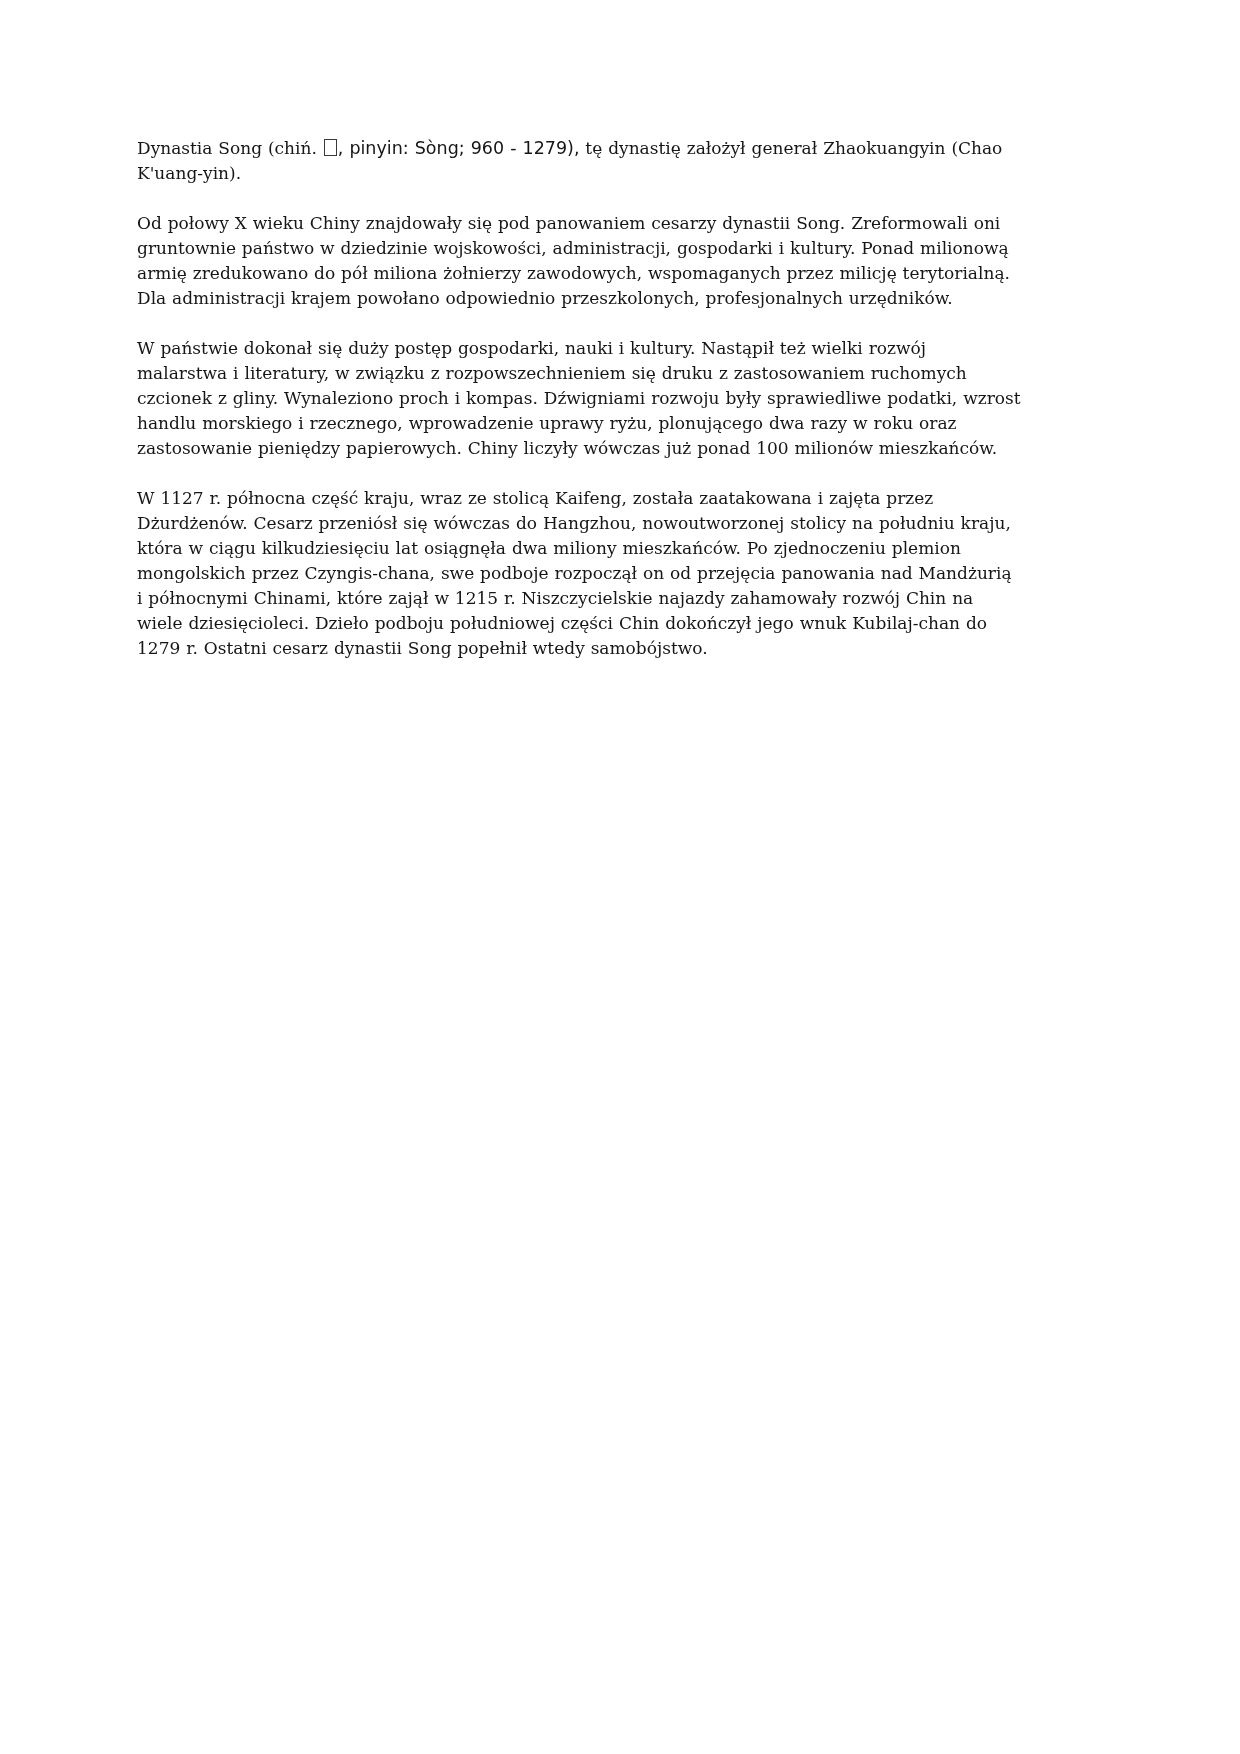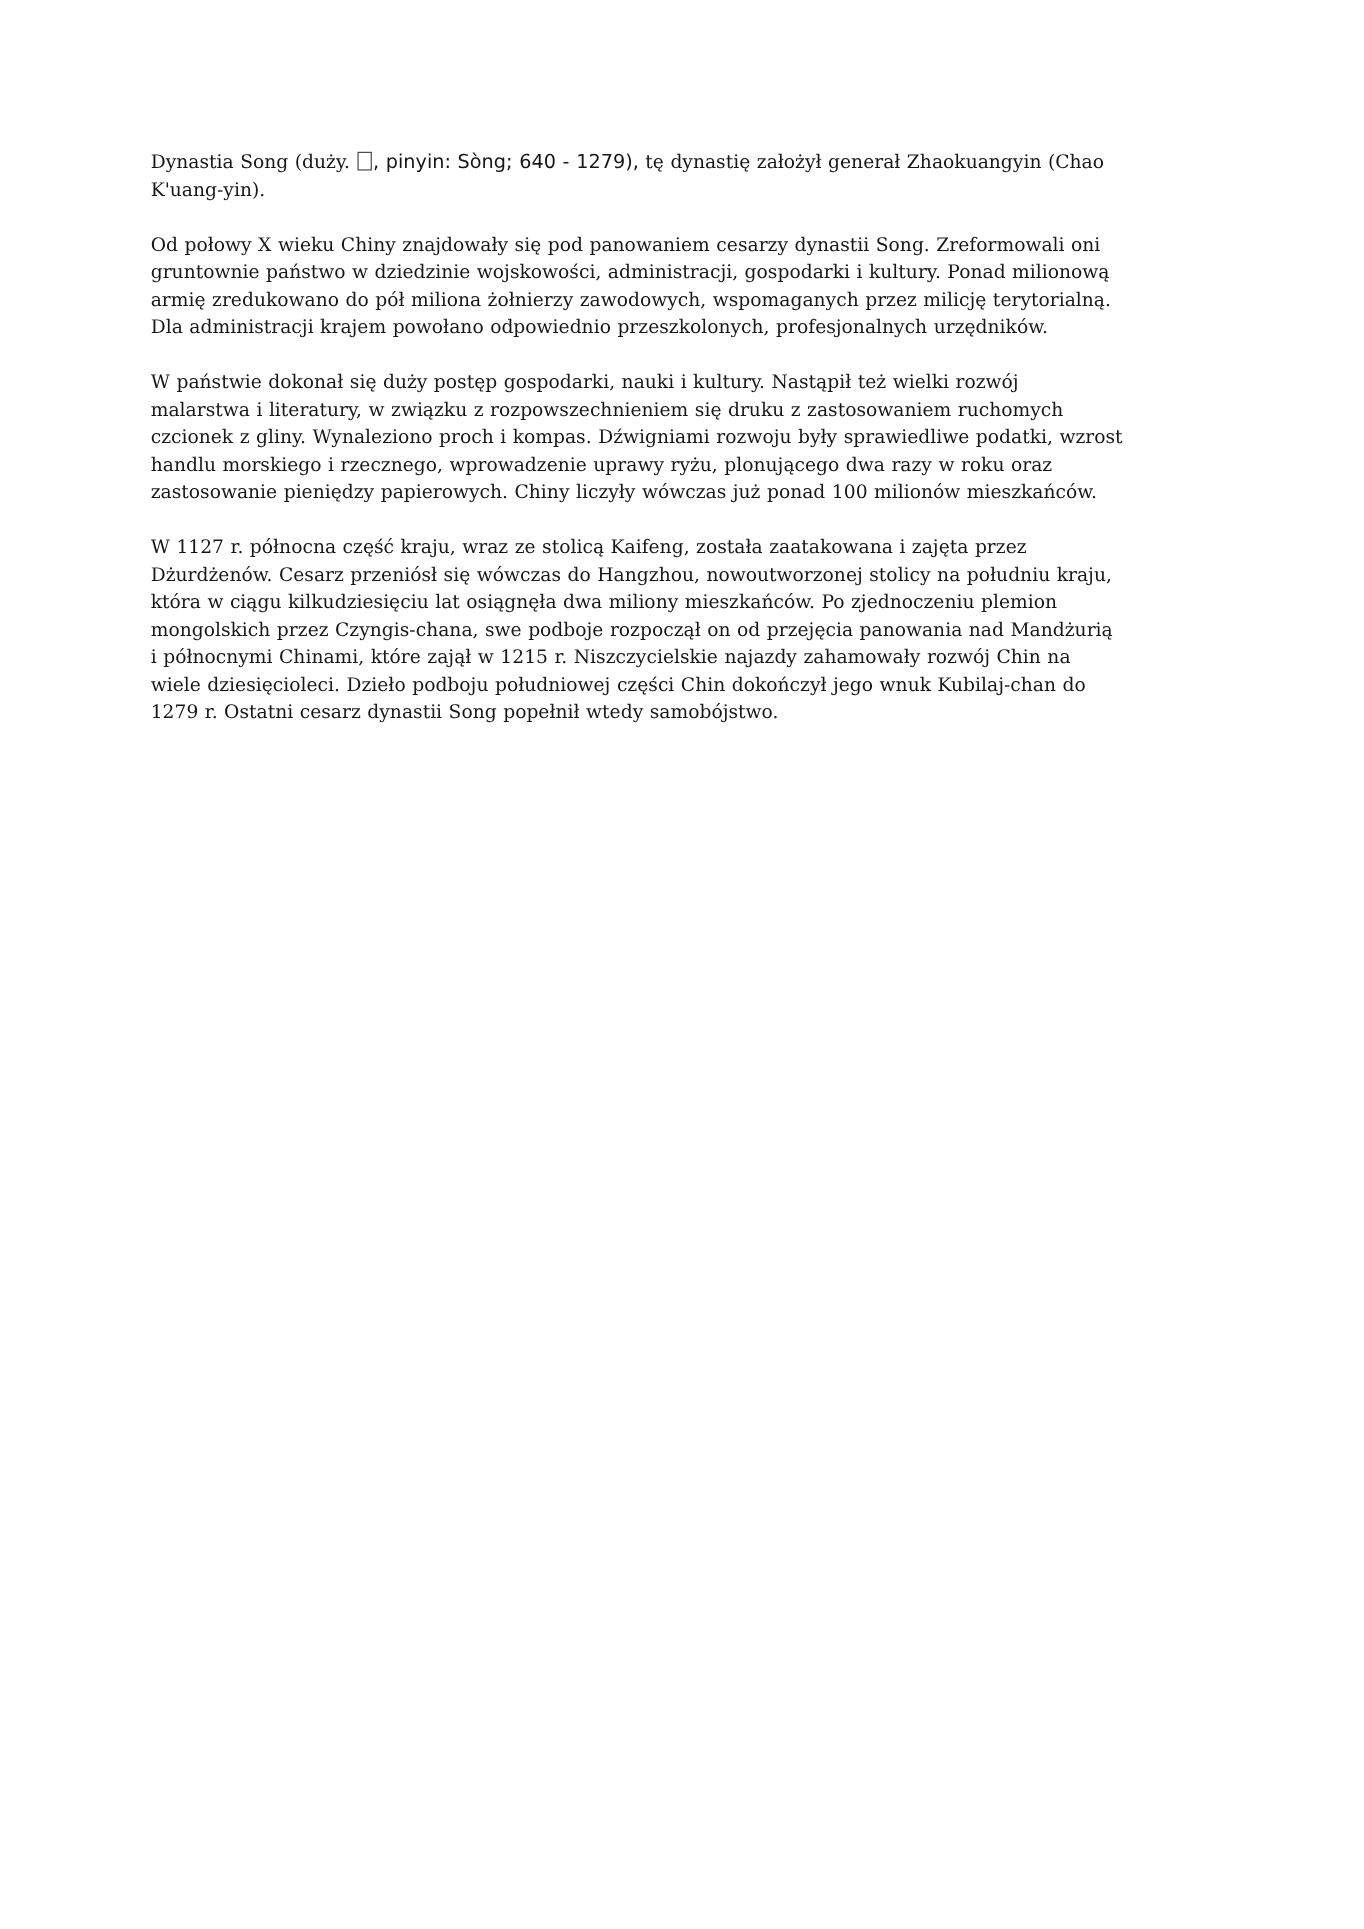--- a/index.html
+++ b/index.html
@@ -49,21 +49,21 @@
     vertical-align: -2px;
     margin: 0 1px;
   }
 </style>
 </head>
 <body>
 
 <div class="page">
   <div class="content">
 
-    <p class="para"><span class="serif-seg">Dynastia Song (duży. </span><span class="tofu"></span><span class="sans-seg">, pinyin: Sòng; 640 - 1279),</span><span class="serif-seg"> tę dynastię założył generał Zhaokuangyin (Chao K'uang-yin).</span></p>
+    <p class="para"><span class="serif-seg">Dynastia Song (chiń. </span><span class="tofu"></span><span class="sans-seg">, pinyin: Sòng; 960 - 1279),</span><span class="serif-seg"> tę dynastię założył generał Zhaokuangyin (Chao K'uang-yin).</span></p>
 
     <p class="para serif-seg">Od połowy X wieku Chiny znajdowały się pod panowaniem cesarzy dynastii Song. Zreformowali oni gruntownie państwo w dziedzinie wojskowości, administracji, gospodarki i kultury. Ponad milionową armię zredukowano do pół miliona żołnierzy zawodowych, wspomaganych przez milicję terytorialną. Dla administracji krajem powołano odpowiednio przeszkolonych, profesjonalnych urzędników.</p>
 
     <p class="para serif-seg">W państwie dokonał się duży postęp gospodarki, nauki i kultury. Nastąpił też wielki rozwój malarstwa i literatury, w związku z rozpowszechnieniem się druku z zastosowaniem ruchomych czcionek z gliny. Wynaleziono proch i kompas. Dźwigniami rozwoju były sprawiedliwe podatki, wzrost handlu morskiego i rzecznego, wprowadzenie uprawy ryżu, plonującego dwa razy w roku oraz zastosowanie pieniędzy papierowych. Chiny liczyły wówczas już ponad 100 milionów mieszkańców.</p>
 
     <p class="para serif-seg">W 1127 r. północna część kraju, wraz ze stolicą Kaifeng, została zaatakowana i zajęta przez Dżurdżenów. Cesarz przeniósł się wówczas do Hangzhou, nowoutworzonej stolicy na południu kraju, która w ciągu kilkudziesięciu lat osiągnęła dwa miliony mieszkańców. Po zjednoczeniu plemion mongolskich przez Czyngis-chana, swe podboje rozpoczął on od przejęcia panowania nad Mandżurią i północnymi Chinami, które zajął w 1215 r. Niszczycielskie najazdy zahamowały rozwój Chin na wiele dziesięcioleci. Dzieło podboju południowej części Chin dokończył jego wnuk Kubilaj-chan do 1279 r. Ostatni cesarz dynastii Song popełnił wtedy samobójstwo.</p>
 
   </div>
 </div>
 

